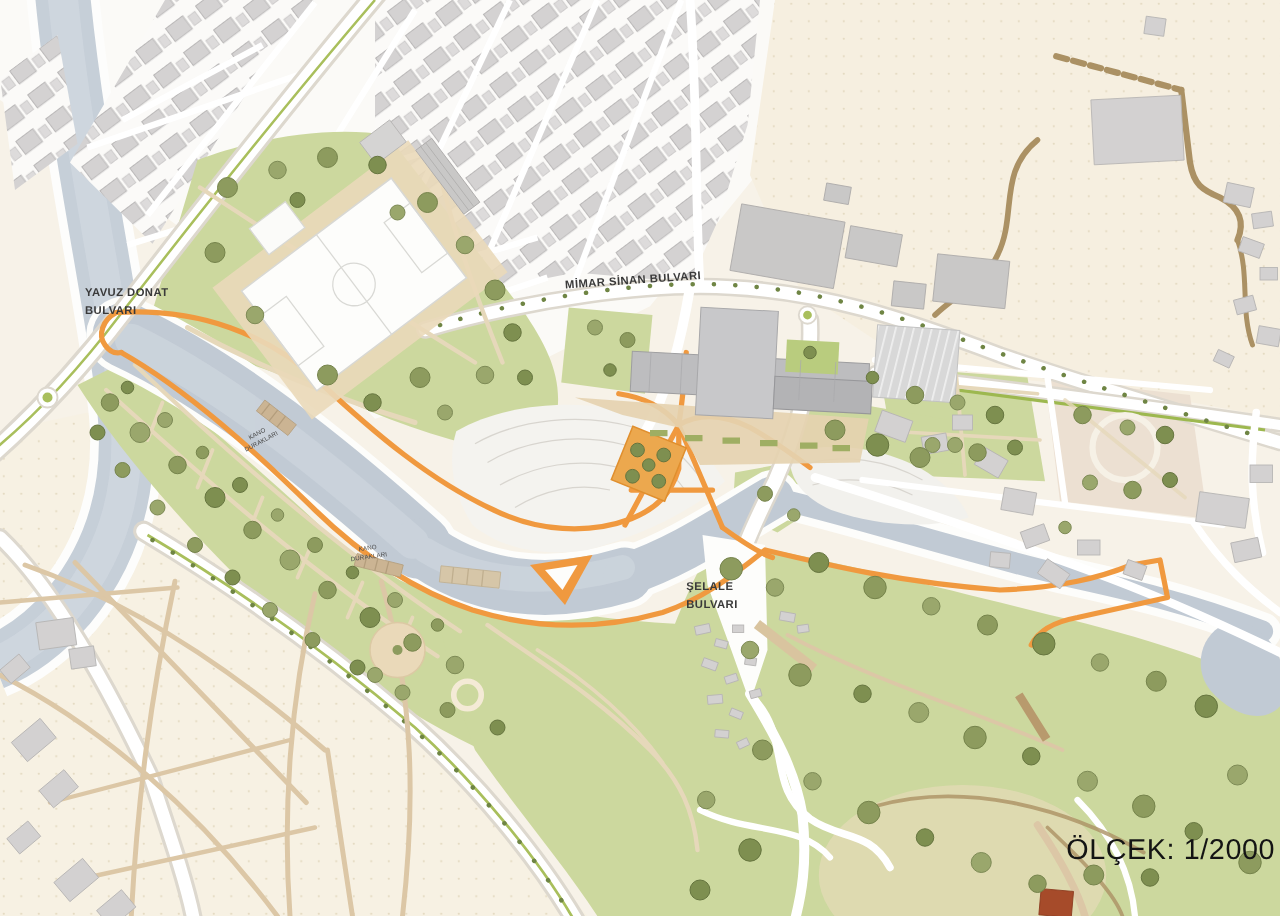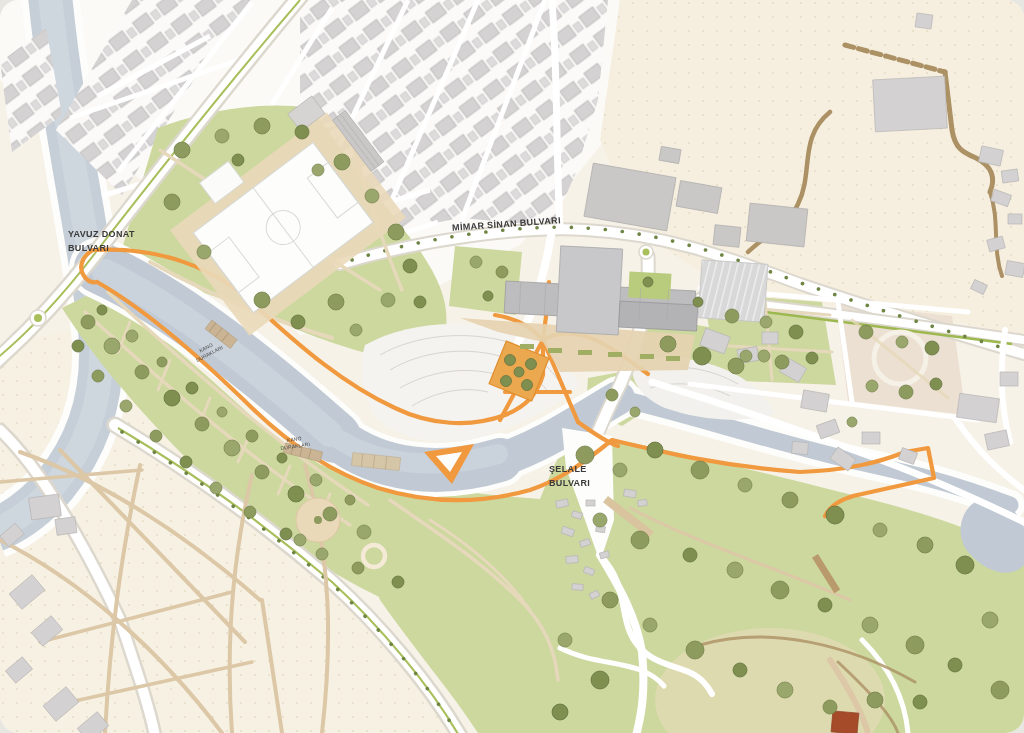--- a/index.html
+++ b/index.html
@@ -1,16 +1,16 @@
 <!DOCTYPE html>
 <html><head>
 <meta charset="utf-8">
 <style>
   html,body{margin:0;padding:0;background:#e8e6e1;font-family:"Liberation Sans",sans-serif;}
-  .stage{position:relative;width:1024px;height:733px;overflow:hidden;background:#f7f2e8;border-radius:19px;}
+  .stage{position:relative;width:1024px;height:733px;overflow:hidden;background:#f7f2e8;}
   .stage svg{position:absolute;left:0;top:0;}
   .lbl{position:absolute;color:#2e2e2e;letter-spacing:.04em;line-height:1.5;white-space:nowrap;
        font-family:"Liberation Sans",sans-serif;}
   .lbl span{display:block;}
   .street{font-size:9px;font-weight:700;color:#3a3a3a;}
   .tiny{font-size:5px;font-weight:400;color:#4a4a4a;line-height:1.35;text-align:center;letter-spacing:.02em;}
   .titleblock{position:absolute;left:853px;top:664px;color:#141414;font-size:23px;
        font-weight:500;letter-spacing:.02em;line-height:1.32;}
   .road{stroke:#fff;fill:none;stroke-linecap:round;}
   .roadc{stroke:#ddd8ce;fill:none;stroke-linecap:round;}
@@ -499,14 +499,15 @@
 <div class="lbl tiny" style="left:193px;top:344px;transform:rotate(-28deg);">
   <span>KANO</span>
   <span>DURAKLARI</span>
 </div>
 <div class="lbl tiny" style="left:280px;top:436px;transform:rotate(-8deg);">
   <span>KANO</span>
   <span>DURAKLARI</span>
 </div>
 
 <div class="titleblock">
+  <div>ÖLÇEK: 1/2000</div>
 </div>
 </div>
 
 </body></html>

